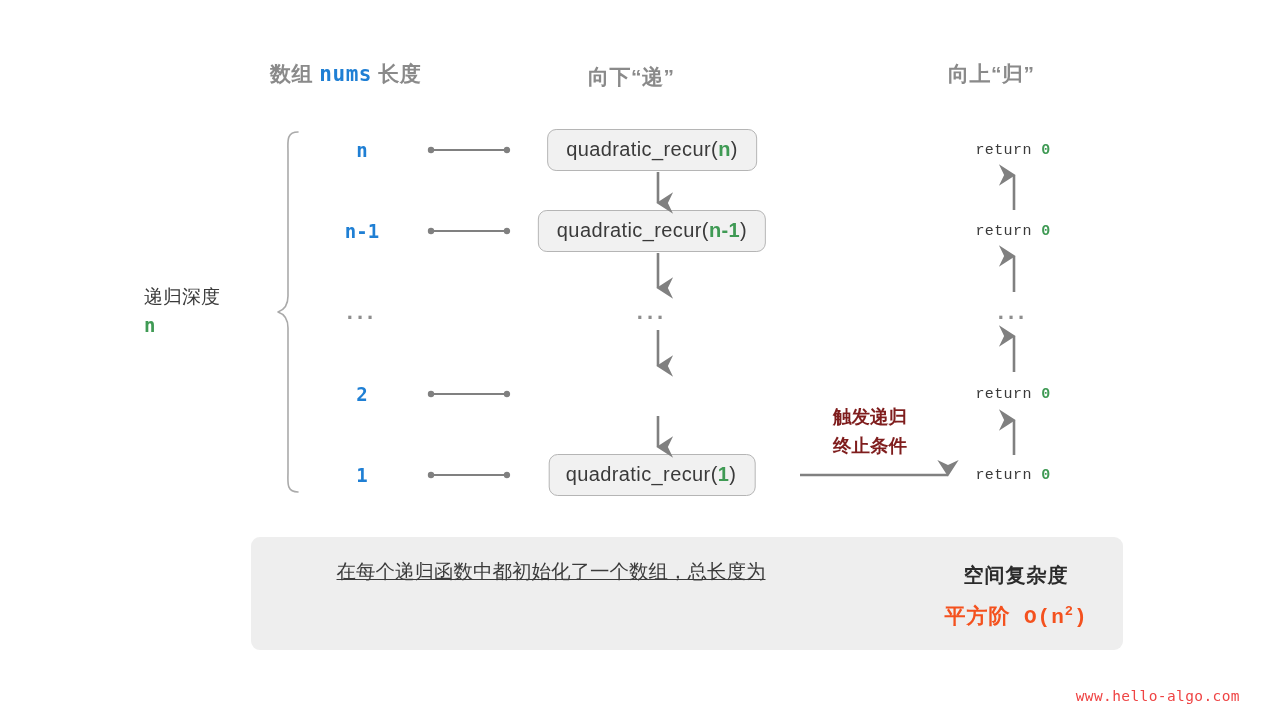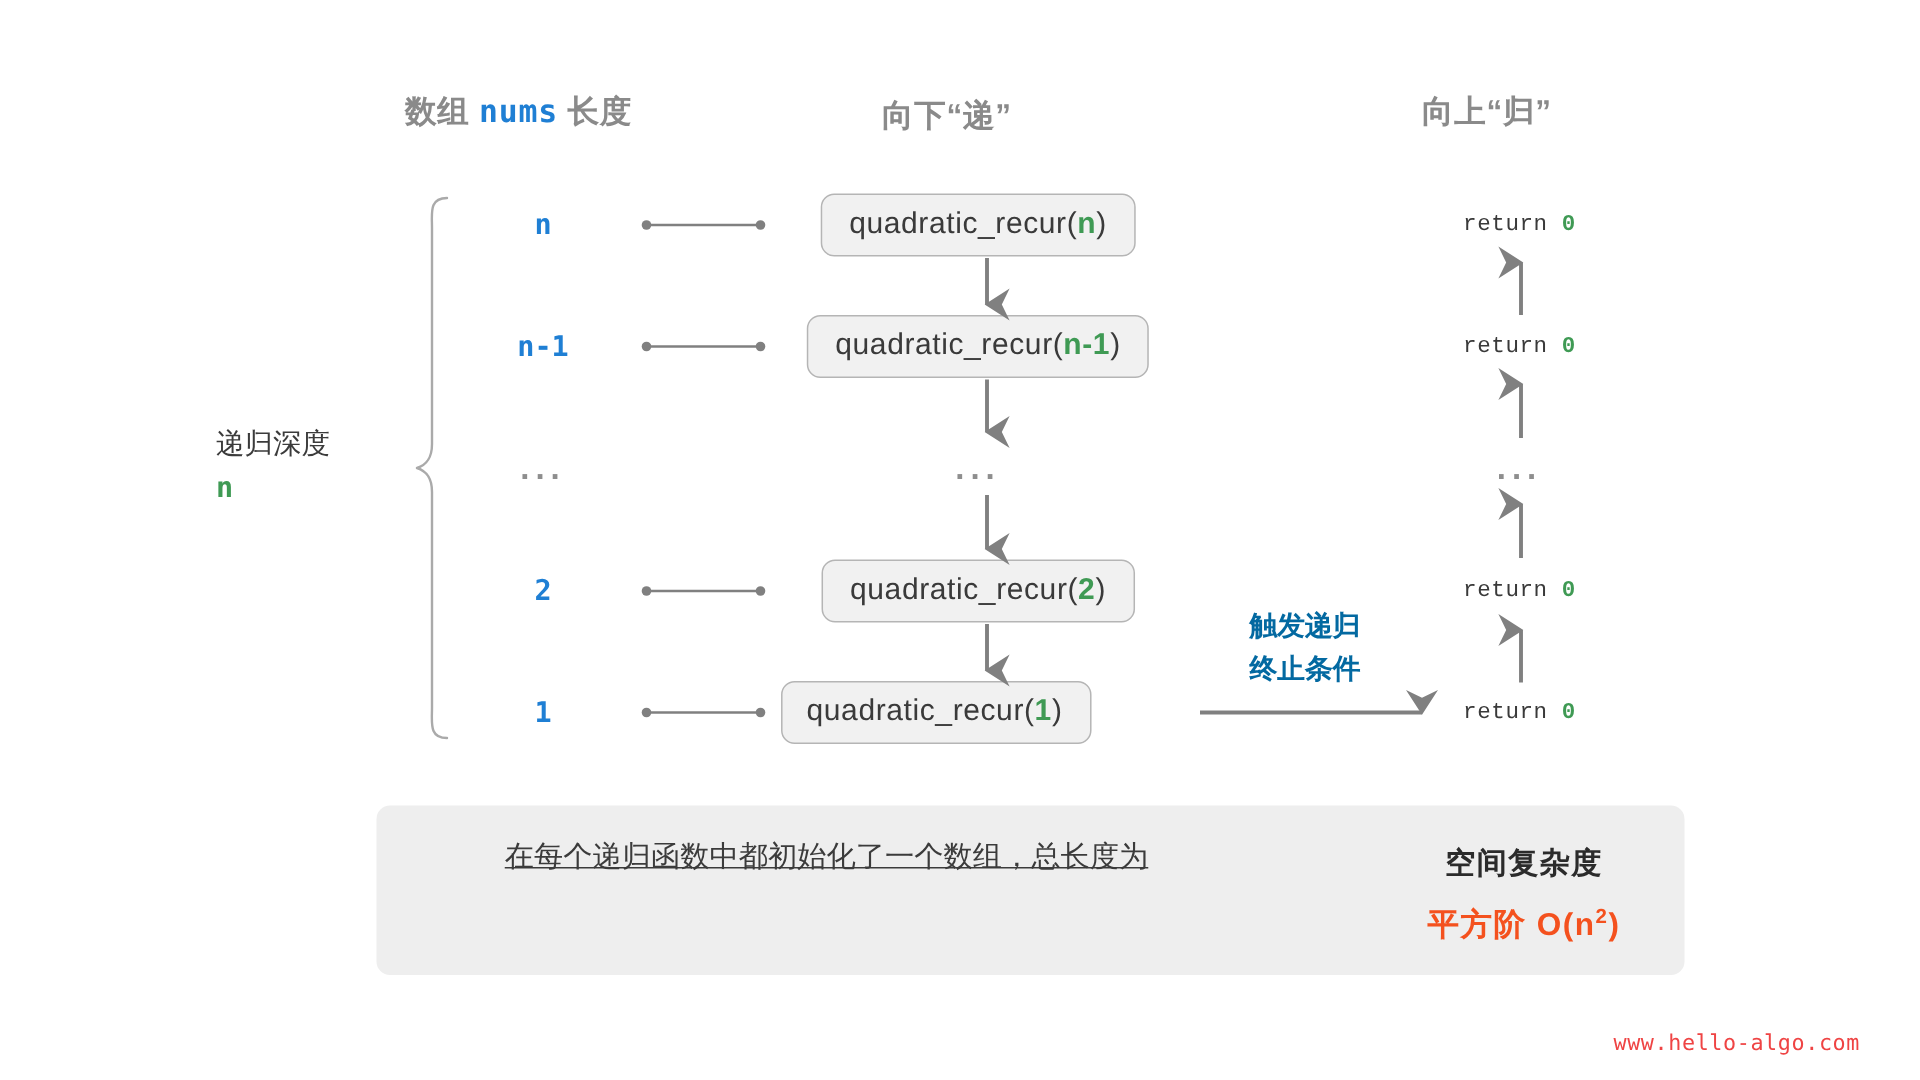--- a/index.html
+++ b/index.html
@@ -105,21 +105,21 @@
     white-space: nowrap;
   }
 
   
   .trigger-note {
     position: absolute;
     transform: translate(-50%, -50%);
     text-align: center;
     font-size: 18.5px;
     font-weight: 700;
-    color: #0369a1;
+    color: #7f1d1d;
     line-height: 1.55;
     white-space: nowrap;
   }
 
   
   .summary-panel {
     position: absolute;
     background: #eeeeee;
     border-radius: 9px;
     box-sizing: border-box;
@@ -143,20 +143,21 @@
     font-family: "DejaVu Sans", "Liberation Sans", sans-serif;
     letter-spacing: 1.2px;
   }
   .summary-line2 .b { color: #1f7fd4; }
   .summary-line2 .op { color: #3b3b3b; font-weight: 700; }
 
   .summary-right {
     position: absolute;
     text-align: center;
     white-space: nowrap;
+    font-family: Liberation Mono, monospace;
   }
   .summary-title {
     font-size: 20px;
     font-weight: 700;
     color: #2b2b2b;
     letter-spacing: 1px;
   }
   .summary-value {
     margin-top: 13px;
     font-size: 21px;
@@ -213,25 +214,22 @@
   <div class="call-box" style="left:604px; top:150px;">
     <span>quadratic_recur(</span><span class="arg">n</span><span>)</span>
   </div>
 
   <div class="call-box" style="left:604px; top:231px;">
     <span>quadratic_recur(</span><span class="arg">n-1</span><span>)</span>
   </div>
 
   <div class="dots" style="left:604px; top:312px;">...</div>
 
-  <div class="call-box" style="left:604px; top:394px;">
-    <span>quadratic_recur(</span><span class="arg">2</span><span>)</span>
-  </div>
-
-  <div class="call-box" style="left:576px; top:475px;padding-left:16px;">
+
+  <div class="call-box" style="left:604px; top:475px;padding-left:16px;">
     <span>quadratic_recur(</span><span class="arg">1</span><span>)</span>
   </div>
 
   <div class="ret-label" style="left:965px; top:150px;">
     <span>return </span><span class="zero">0</span>
   </div>
   <div class="ret-label" style="left:965px; top:231px;">
     <span>return </span><span class="zero">0</span>
   </div>
   <div class="dots" style="left:965px; top:312px;">...</div>

